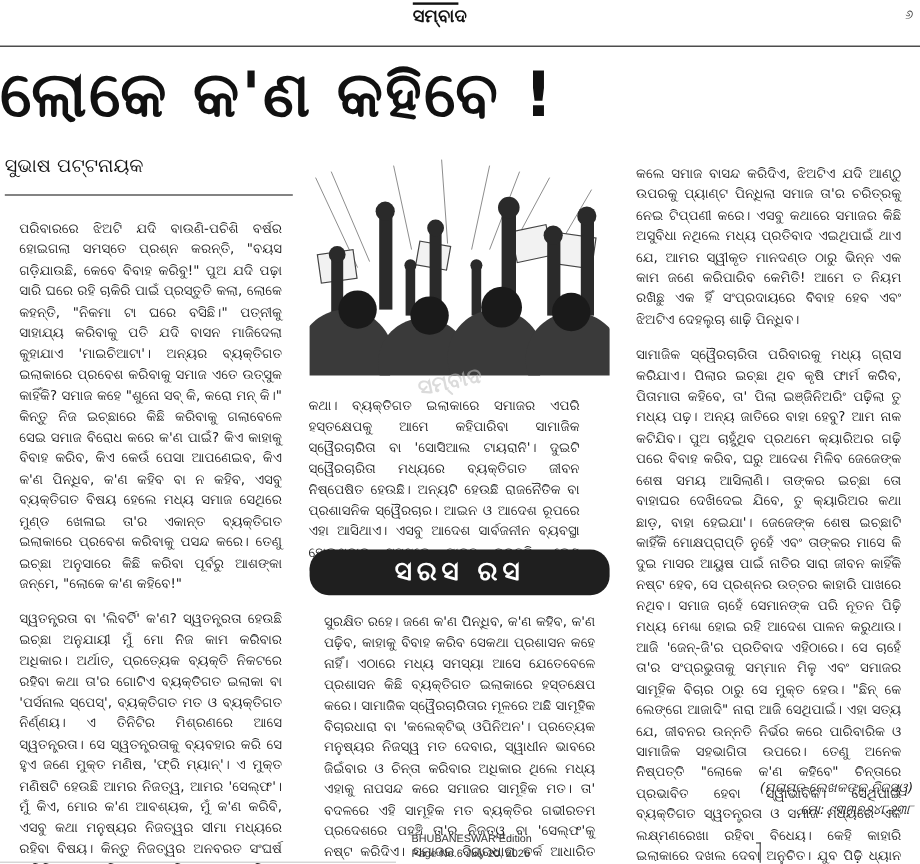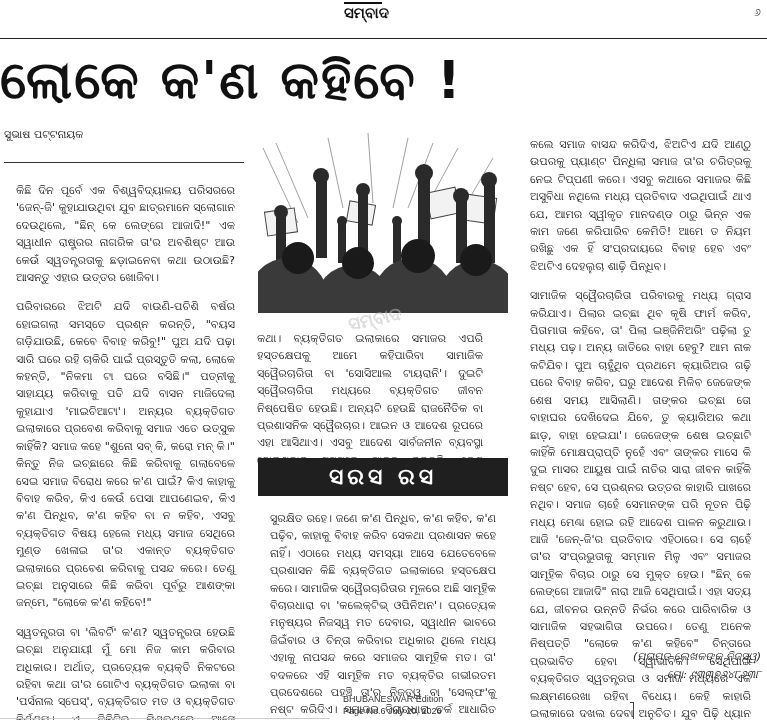--- a/index.html
+++ b/index.html
@@ -3,30 +3,30 @@
 <meta charset="utf-8">
 <style>
   html, body { margin:0; padding:0; background:#ffffff; }
   body { width:767px; height:720px; position:relative; overflow:hidden; font-family:"DejaVu Sans", sans-serif; color:#1a1a1a; }
   .masthead { position:absolute; left:0; top:0; width:767px; height:38px; }
   .masthead .logo { position:absolute; left:344px; top:4px; font-size:15px; font-weight:bold; color:#111; }
   .masthead .logo-bar { position:absolute; left:344px; top:2px; width:38px; height:2px; background:#111; }
   .masthead .page-mark { position:absolute; right:6px; top:6px; font-size:11px; color:#444; }
   .masthead-rule { position:absolute; left:0; top:38px; width:767px; height:1px; background:#222; }
   .headline { position:absolute; left:0; top:42px; width:767px; text-align:left; font-size:52px; font-weight:bold; letter-spacing:2px; color:#111; line-height:76px; }
-  .byline { position:absolute; left:4px; top:128px; font-size:11px; color:#111; }
+  .byline { position:absolute; left:4px; top:128px; font-size:16px; color:#111; }
   .byline-rule { position:absolute; left:4px; top:162px; width:240px; height:1px; background:#333; }
   .col { position:absolute; font-size:11.2px; line-height:17.4px; text-align:justify; color:#1b1b1b; }
   .col p { margin:12px; }
   .col1 { left:4px; top:170px; width:243px; }
   .col2 { left:258px; top:498px; width:250px; }
   .col2top { left:245px; top:318px; width:250px; }
   .col3 { left:518px; top:124px; width:245px; }
   .illustration { position:absolute; left:258px; top:128px; width:250px; height:185px; }
-  .box-head { position:absolute; left:258px; top:458px; width:250px; height:38px; background:#1f1f1f; color:#fff; text-align:center; font-size:22px; font-weight:bold; line-height:38px; letter-spacing:4px; }
+  .box-head { position:absolute; left:258px; top:458px; width:250px; height:38px; background:#1f1f1f; color:#fff; text-align:center; font-size:22px; font-weight:bold; line-height:38px; letter-spacing:4px;border-radius:16px; }
   .watermark { position:absolute; left:348px; top:308px; font-size:18px; font-weight:bold; color:rgba(190,190,190,0.55); transform:rotate(-12deg); }
   .signoff { position:absolute; right:6px; font-size:11px; color:#222; text-align:right; }
   .signoff.note { top:650px; font-style:italic;text-align:right; }
   .signoff.phone { top:668px;font-style:italic; }
   .footer { position:absolute; left:0; top:690px; width:640px; height:30px; }
   .footer .ed { position:absolute; left:343px; top:4px; font-family:"Liberation Sans", sans-serif; font-size:9px; color:#333; }
   .footer .pg { position:absolute; left:343px; top:16px; font-family:"Liberation Sans", sans-serif; font-size:9px; color:#333; }
   .footer .rule { position:absolute; left:0; top:28px; width:330px; height:1px; background:#ccc; }
   .footer .bracket { position:absolute; right:6px; top:12px; width:3px; height:16px; border-right:1px solid #444; border-top:1px solid #444; }
 </style>
@@ -39,21 +39,20 @@
   <div class="page-mark">୬</div>
 </div>
 <div class="masthead-rule"></div>
 
 <div class="headline">ଲୋକେ କ'ଣ କହିବେ !</div>
 
 <div class="byline">ସୁଭାଷ ପଟ୍ଟନାୟକ</div>
 <div class="byline-rule"></div>
 
 <div class="col col1">
-  <p>କିଛି ଦିନ ପୂର୍ବେ ଏକ ବିଶ୍ୱବିଦ୍ୟାଳୟ ପରିସରରେ 'ଜେନ୍-ଜି' କୁହାଯାଉଥିବା ଯୁବ ଛାତ୍ରମାନେ ସ୍ଲୋଗାନ ଦେଉଥିଲେ, "ଛିନ୍ କେ ଲେଙ୍ଗେ ଆଜାଦି!" ଏକ ସ୍ୱାଧୀନ ରାଷ୍ଟ୍ରର ନାଗରିକ ତା'ର ଅବଶିଷ୍ଟ ଆଉ କେଉଁ ସ୍ୱତନ୍ତ୍ରତାକୁ ଛଡ଼ାଇନେବା କଥା ଉଠାଉଛି? ଆସନ୍ତୁ ଏହାର ଉତ୍ତର ଖୋଜିବା।</p>
   <p>ପରିବାରରେ ଝିଅଟି ଯଦି ବାଉଣି-ପଚିଶି ବର୍ଷର ହୋଇଗଲା ସମସ୍ତେ ପ୍ରଶ୍ନ କରନ୍ତି, "ବୟସ ଗଡ଼ିଯାଉଛି, କେବେ ବିବାହ କରିବୁ!" ପୁଅ ଯଦି ପଢ଼ା ସାରି ଘରେ ରହି ଚାକିରି ପାଇଁ ପ୍ରସ୍ତୁତି କଲା, ଲୋକେ କହନ୍ତି, "ନିକମା ଟା ଘରେ ବସିଛି।" ପତ୍ନୀକୁ ସାହାଯ୍ୟ କରିବାକୁ ପତି ଯଦି ବାସନ ମାଜିଦେଲା କୁହାଯାଏ 'ମାଇଚିଆଟା'। ଅନ୍ୟର ବ୍ୟକ୍ତିଗତ ଇଲାକାରେ ପ୍ରବେଶ କରିବାକୁ ସମାଜ ଏତେ ଉତ୍ସୁକ କାହିଁକି? ସମାଜ କହେ "ଶୁନୋ ସବ୍ କି, କରୋ ମନ୍ କି।" କିନ୍ତୁ ନିଜ ଇଚ୍ଛାରେ କିଛି କରିବାକୁ ଗଲାବେଳେ ସେଇ ସମାଜ ବିରୋଧ କରେ କ'ଣ ପାଇଁ? କିଏ କାହାକୁ ବିବାହ କରିବ, କିଏ କେଉଁ ପେସା ଆପଣେଇବ, କିଏ କ'ଣ ପିନ୍ଧିବ, କ'ଣ କହିବ ବା ନ କହିବ, ଏସବୁ ବ୍ୟକ୍ତିଗତ ବିଷୟ ହେଲେ ମଧ୍ୟ ସମାଜ ସେଥିରେ ମୁଣ୍ଡ ଖେଳାଇ ତା'ର ଏକାନ୍ତ ବ୍ୟକ୍ତିଗତ ଇଲାକାରେ ପ୍ରବେଶ କରିବାକୁ ପସନ୍ଦ କରେ। ତେଣୁ ଇଚ୍ଛା ଅନୁସାରେ କିଛି କରିବା ପୂର୍ବରୁ ଆଶଙ୍କା ଜନ୍ମେ, "ଲୋକେ କ'ଣ କହିବେ!"</p>
   <p>ସ୍ୱତନ୍ତ୍ରତା ବା 'ଲିବର୍ଟି' କ'ଣ? ସ୍ୱତନ୍ତ୍ରତା ହେଉଛି ଇଚ୍ଛା ଅନୁଯାୟୀ ମୁଁ ମୋ ନିଜ କାମ କରିବାର ଅଧିକାର। ଅର୍ଥାତ୍, ପ୍ରତ୍ୟେକ ବ୍ୟକ୍ତି ନିକଟରେ ରହିବା କଥା ତା'ର ଗୋଟିଏ ବ୍ୟକ୍ତିଗତ ଇଲାକା ବା 'ପର୍ସନାଲ ସ୍ପେସ୍', ବ୍ୟକ୍ତିଗତ ମତ ଓ ବ୍ୟକ୍ତିଗତ ନିର୍ଣ୍ଣୟ। ଏ ତିନିଟିର ମିଶ୍ରଣରେ ଆସେ ସ୍ୱତନ୍ତ୍ରତା। ସେ ସ୍ୱତନ୍ତ୍ରତାକୁ ବ୍ୟବହାର କରି ସେ ହୁଏ ଜଣେ ମୁକ୍ତ ମଣିଷ, 'ଫ୍ରି ମ୍ୟାନ୍'। ଏ ମୁକ୍ତ ମଣିଷଟି ହେଉଛି ଆମର ନିଜତ୍ୱ, ଆମର 'ସେଲ୍ଫ'। ମୁଁ କିଏ, ମୋର କ'ଣ ଆବଶ୍ୟକ, ମୁଁ କ'ଣ କରିବି, ଏସବୁ କଥା ମନୁଷ୍ୟର ନିଜତ୍ୱର ସୀମା ମଧ୍ୟରେ ରହିବା ବିଷୟ। କିନ୍ତୁ ନିଜତ୍ୱର ଅନବରତ ସଂଘର୍ଷ ଚାଲିଛି ସଂଖ୍ୟାଗରିଷ୍ଠଙ୍କ ସହିତ। ସଂଖ୍ୟାଗରିଷ୍ଠ ସର୍ବଦା ବହନ କରିଥାଏ କିଛି ସାମୂହିକ ମତ, ଯାହାର ଆଧାରରେ ସୃଷ୍ଟି ହୋଇଛି ସମାଜ। ସମାଜ ହିଁ ସାମୂହିକ ମତ ଆଧାରରେ ସୃଷ୍ଟି କରିଛି ବିଭିନ୍ନ ମାନଦଣ୍ଡ। ସମାଜ ଚାହେଁ ତା'ର ନିର୍ଦ୍ଧାରିତ ମାନଦଣ୍ଡ ଆଧାରରେ ଜଣେ ସମସ୍ତ ବ୍ୟକ୍ତିଗତ କାର୍ଯ୍ୟ କରୁ ଓ ଜୀବନ ଜିଉଁ। ଆଇଆଇଟିରୁ ଉତ୍ତୀର୍ଣ୍ଣ ଯୁବକଟିଏ ଯଦି ଲସି ବ୍ୟବସାୟ କଲା, ସମାଜର ଚକ୍ଷୁଶୂଳ ହୁଏ। କାରଣ ସମାଜର ମାନଦଣ୍ଡ ଆଧାରରେ ତାକୁ ଇଞ୍ଜିନିଅର ଚାକିରି କରିବା</p>
 </div>
 
 <svg class="illustration" viewBox="0 0 250 185" preserveAspectRatio="none">
   <g stroke="#888" stroke-width="0.8">
     <line x1="5" y1="20" x2="40" y2="95"></line>
       <line x1="18" y1="15" x2="50" y2="90"></line>
     <line x1="70" y1="10" x2="85" y2="80"></line>
       <line x1="110" y1="5" x2="115" y2="75"></line>

